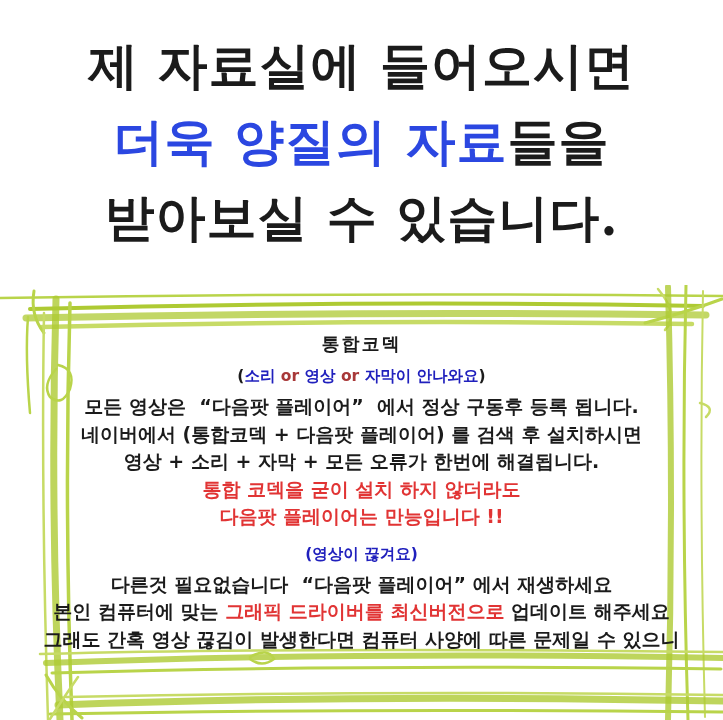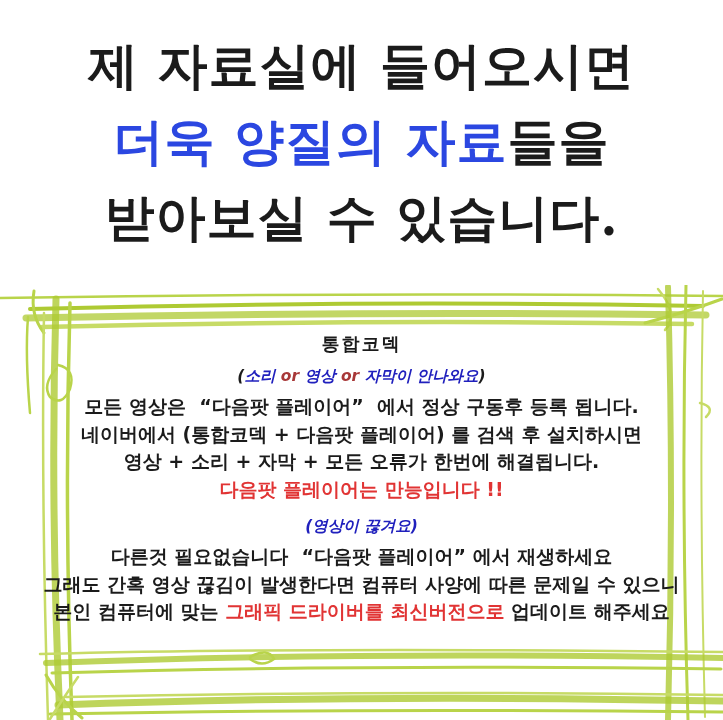--- a/index.html
+++ b/index.html
@@ -62,21 +62,20 @@
     line-height: 22px;
     margin-bottom: 10px;
     letter-spacing: 2px;
     color: #1b1b1b;
   }
   .n-sub {
     font-size: 15.5px;
     line-height: 22px;
     margin-bottom: 6px;
     white-space: pre;
-    font-style: italic;
   }
   .n-line {
     font-size: 19px;
     line-height: 27.5px;
     white-space: pre;
   }
   .sec2 { margin-top: 12px; }
 </style>
 </head>
 <body>
@@ -122,21 +121,22 @@
     <path class="g3" stroke-width="2.5" d="M78,392 Q60,418 50,434"></path>
   </svg>
 
   <div class="notice">
     <div class="n-title">통합코덱</div>
 
     <div class="n-sub"><span style="color: rgb(27, 27, 27);">(</span><span style="color: rgb(32, 32, 189);">소리</span><span style="color: rgb(168, 56, 56);"> or </span><span style="color: rgb(32, 32, 189);">영상</span><span style="color: rgb(168, 56, 56);"> or </span><span style="color: rgb(32, 32, 189);">자막이 안나와요</span><span style="color: rgb(27, 27, 27);">)</span></div>
     <div class="n-line"><span style="color: rgb(27, 27, 27);">모든 영상은  “다음팟 플레이어”  에서 정상 구동후 등록 됩니다.</span></div>
     <div class="n-line"><span style="color: rgb(27, 27, 27);">네이버에서 (통합코덱 + 다음팟 플레이어) 를 검색 후 설치하시면</span></div>
     <div class="n-line"><span style="color: rgb(27, 27, 27);">영상 + 소리 + 자막 + 모든 오류가 한번에 해결됩니다.</span></div>
+    <div class="n-line"><span style="color: rgb(225, 52, 52);">통합 코덱을 굳이 설치 하지 않더라도</span></div>
     <div class="n-line"><span style="color: rgb(225, 52, 52); text-align: right;">다음팟 플레이어는 만능입니다 !!</span></div>
 
     <div class="n-sub sec2"><span style="color: rgb(32, 32, 189);">(영상이 끊겨요)</span></div>
     <div class="n-line"><span style="color: rgb(27, 27, 27);">다른것 필요없습니다  “다음팟 플레이어” 에서 재생하세요</span></div>
+    <div class="n-line"><span style="color: rgb(27, 27, 27);">본인 컴퓨터에 맞는 </span><span style="color: rgb(225, 52, 52);">그래픽 드라이버를 최신버전으로</span><span style="color: rgb(27, 27, 27);"> 업데이트 해주세요</span></div>
     <div class="n-line"><span style="color: rgb(27, 27, 27);">그래도 간혹 영상 끊김이 발생한다면 컴퓨터 사양에 따른 문제일 수 있으니</span></div>
-    <div class="n-line"><span style="color: rgb(27, 27, 27);">본인 컴퓨터에 맞는 </span><span style="color: rgb(225, 52, 52);">그래픽 드라이버를 최신버전으로</span><span style="color: rgb(27, 27, 27);"> 업데이트 해주세요</span></div>
   </div>
 
 </div>
 
 </body></html>

